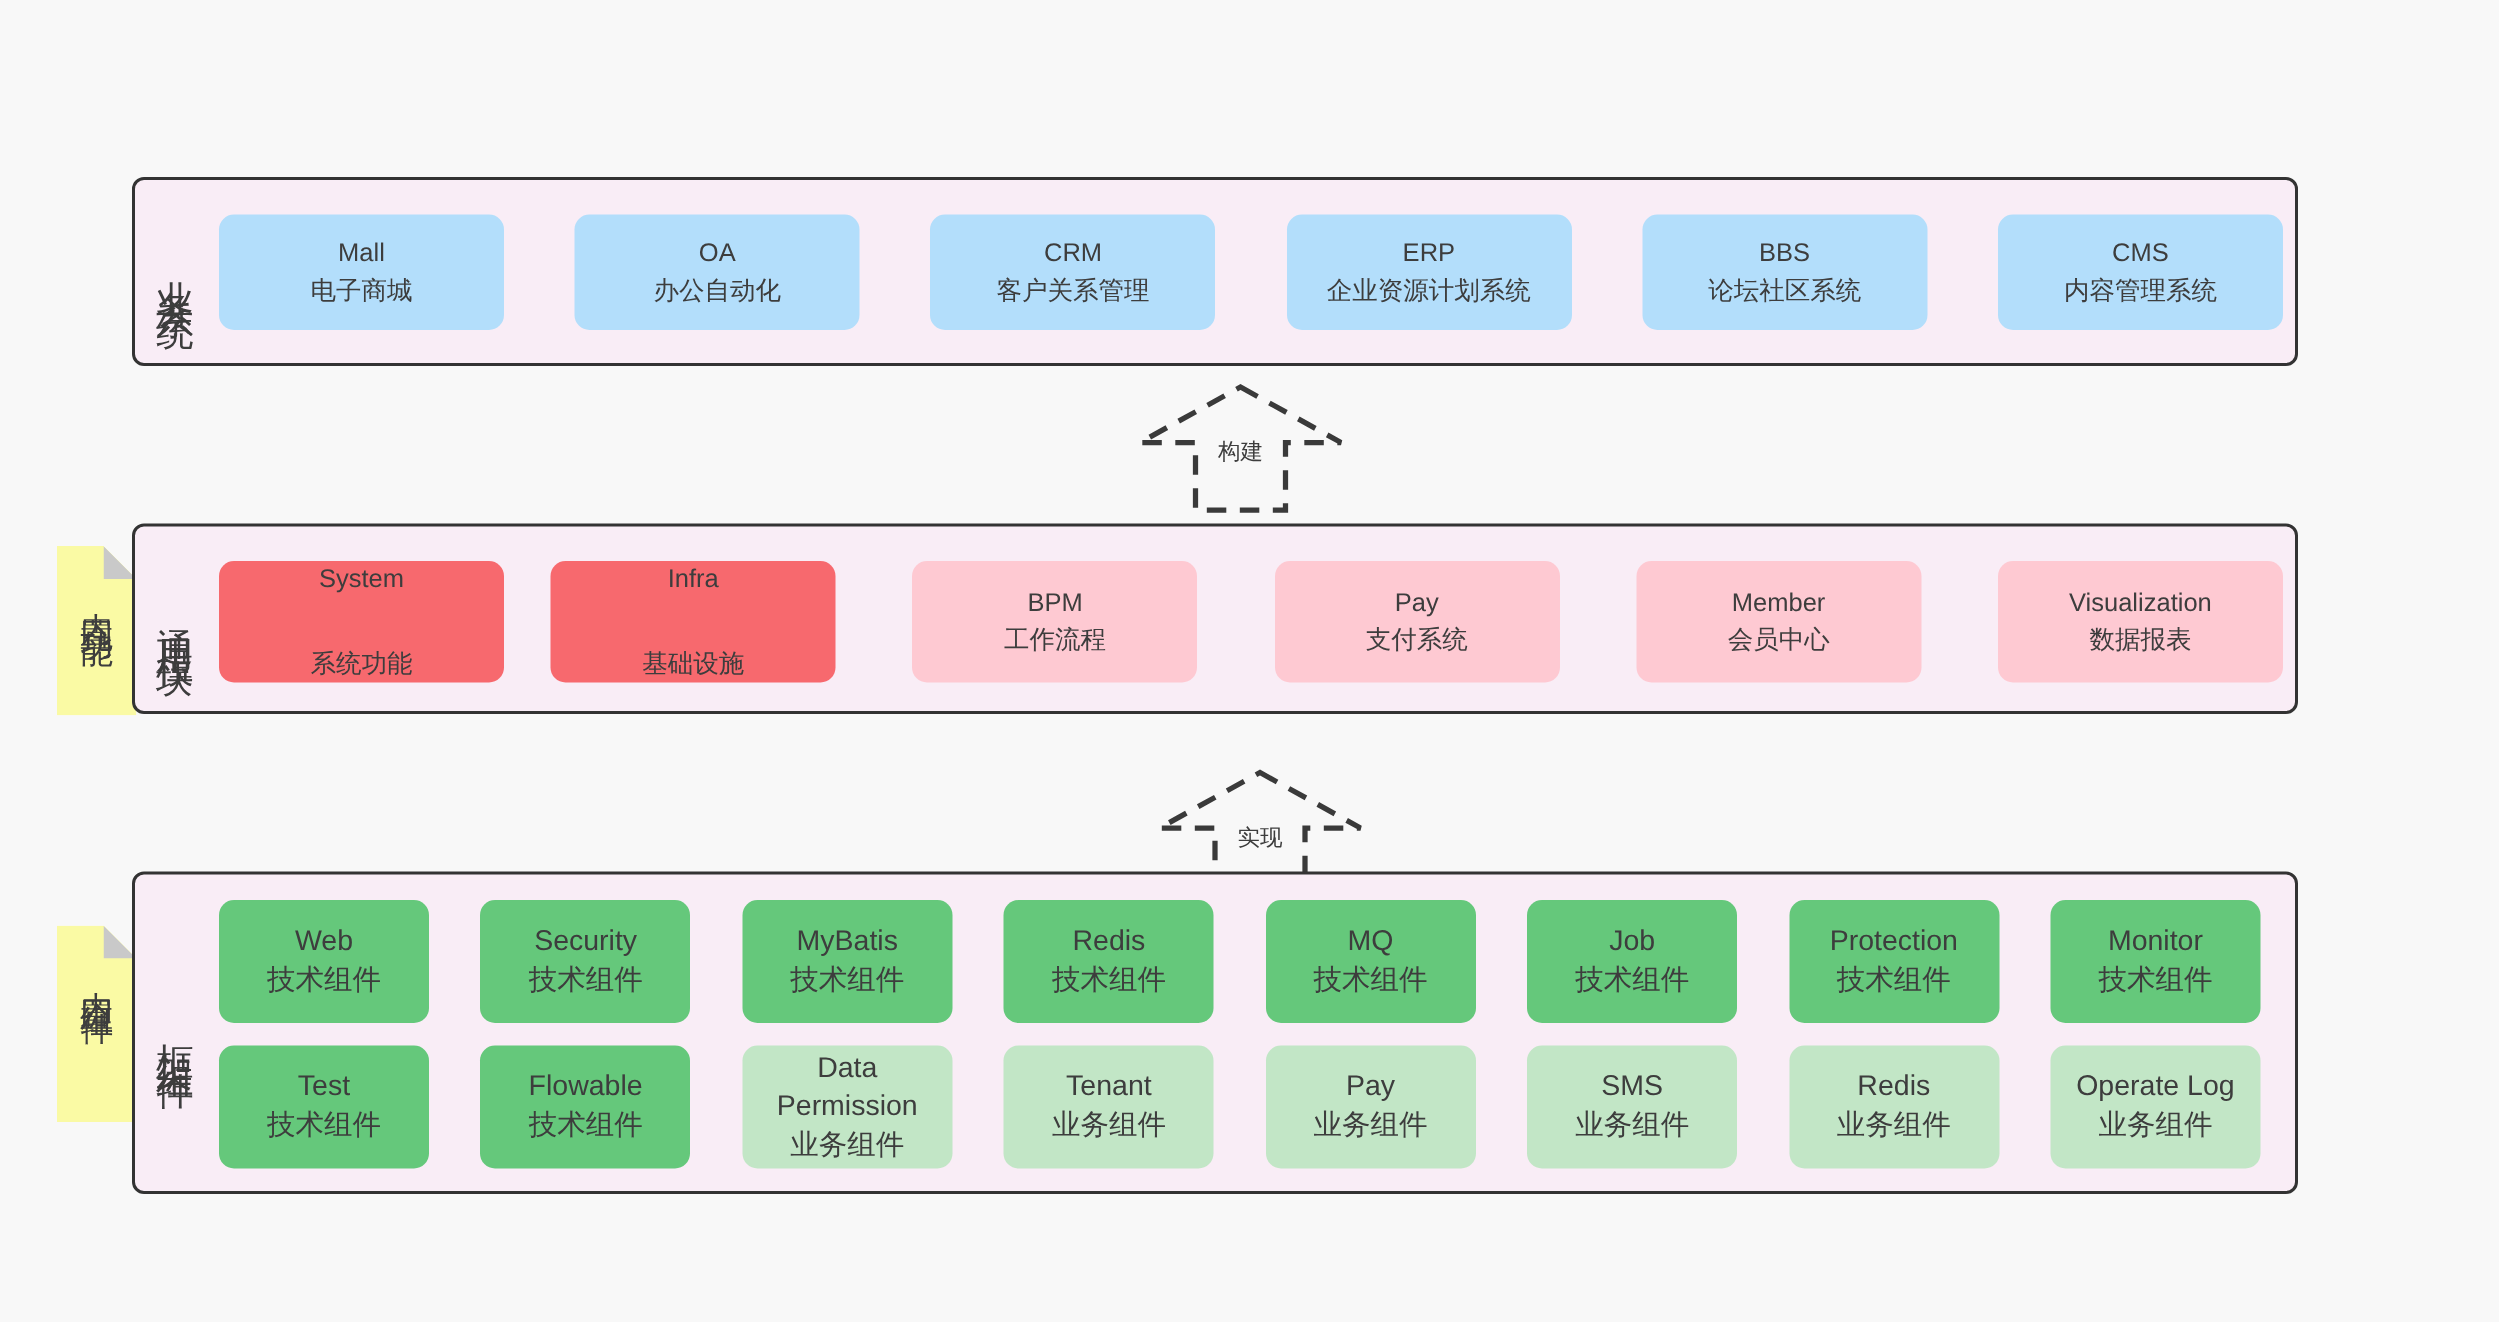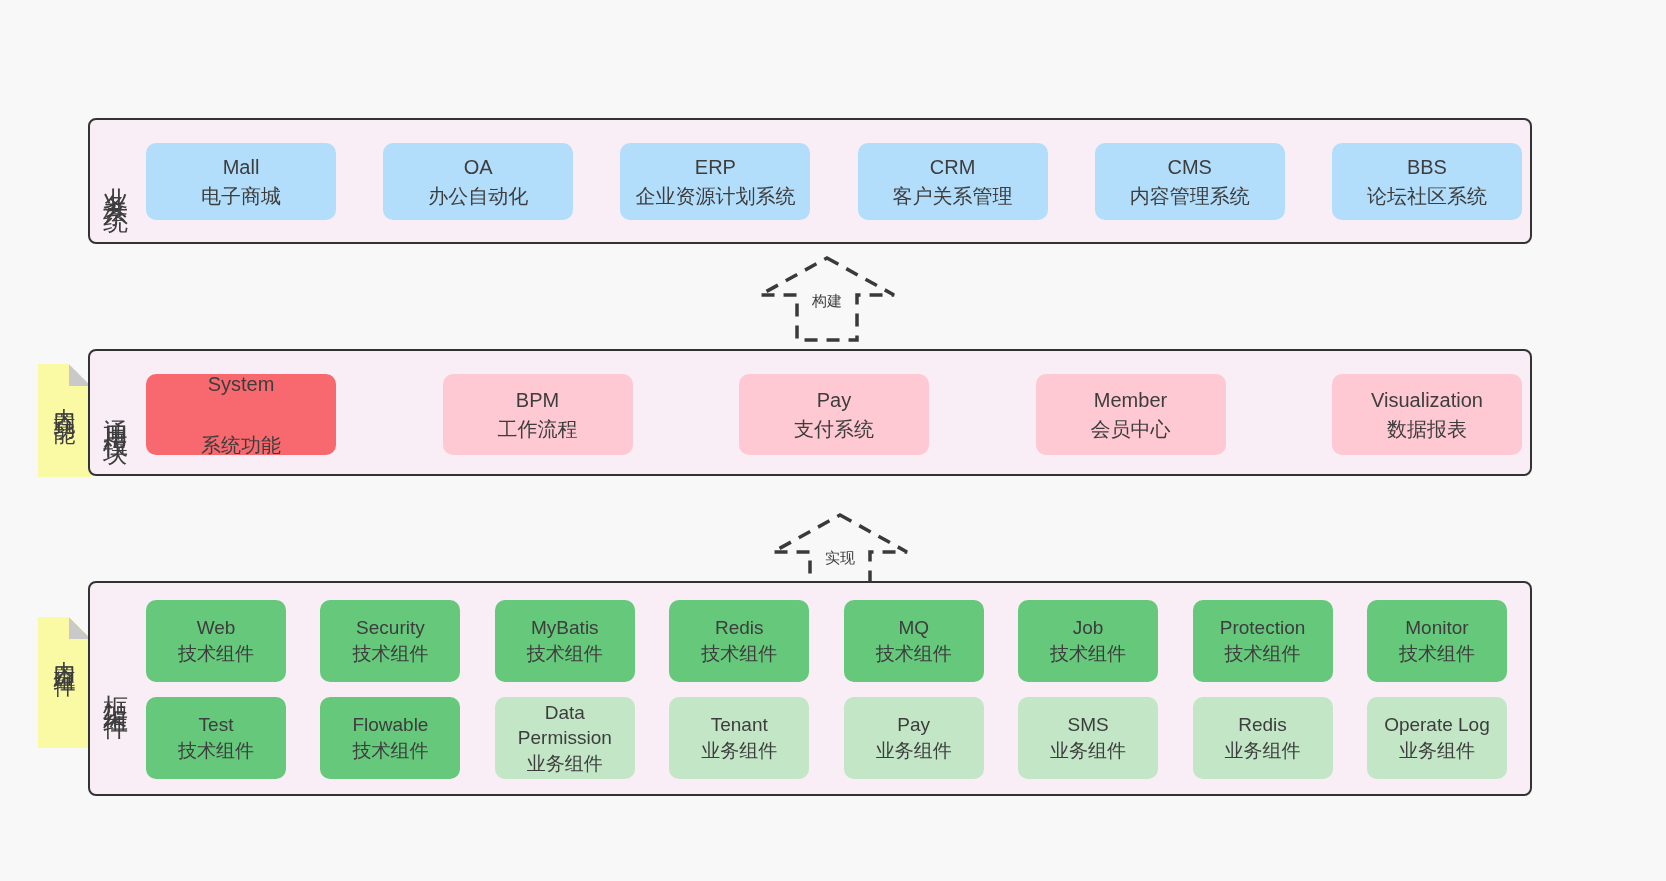--- a/index.html
+++ b/index.html
@@ -23,21 +23,21 @@
   .row { position:absolute; display:flex; justify-content:space-between; }
   .p1 .row  { left:56px; top:23px; width:1376px; height:77px; }
   .p2 .row  { left:56px; top:23px; width:1376px; height:81px; }
   .p3 .row1 { left:56px; top:17px; width:1361px; height:82px; }
   .p3 .row2 { left:56px; top:114px; width:1361px; height:82px; }
   .box {
     border-radius:10px; display:flex; flex-direction:column;
     justify-content:center; align-items:center; text-align:center;
     box-sizing:border-box; padding:4px 6px;
   }
-  .box .t, .box .s { font-size:20px; line-height:1.42; }
+  .box .t, .box .s { font-size:17px; line-height:1.42; }
   .wide   { width:190px; }
   .narrow { width:140px; }
   .narrow .t, .narrow .s { font-size:19px; line-height:1.35; }
   .blue   { background:#b3defb; }
   .red    { background:#f7696e;gap:32px; }
   .pink   { background:#fec9d2;margin-left:20px; }
   .green  { background:#65c87b; }
   .lgreen { background:#c2e6c6; }
   .sticky {
     position:absolute; width:53px; background:#fafaa4; z-index:1;
@@ -88,52 +88,56 @@
     <div class="row">
       <div class="box wide blue">
         <div class="t">Mall</div>
         <div class="s">电子商城</div>
       </div>
       <div class="box wide blue">
         <div class="t">OA</div>
         <div class="s">办公自动化</div>
       </div>
       <div class="box wide blue">
+        <div class="t">CRM</div>
+        <div class="s">客户关系管理</div>
+      </div>
+      <div class="box wide blue">
         <div class="t">ERP</div>
         <div class="s">企业资源计划系统</div>
       </div>
       <div class="box wide blue">
-        <div class="t">CRM</div>
-        <div class="s">客户关系管理</div>
+        <div class="t">BBS</div>
+        <div class="s">论坛社区系统</div>
       </div>
       <div class="box wide blue">
         <div class="t">CMS</div>
         <div class="s">内容管理系统</div>
-      </div>
-      <div class="box wide blue">
-        <div class="t">BBS</div>
-        <div class="s">论坛社区系统</div>
       </div>
     </div>
   </div>
 
   <div class="arrow a1">
     <svg viewBox="0 0 140 88">
       <polygon points="70,3 137,40 100,40 100,85 40,85 40,40 3,40" fill="none" stroke="#3a3a3a" stroke-width="3.5" stroke-dasharray="13 9"></polygon>
     </svg>
     <span class="lbl">构建</span>
   </div>
 
   <div class="panel p2">
     <div class="side-label">通用模块</div>
     <div class="row">
       <div class="box wide red">
         <div class="t">System</div>
         <div class="s">系统功能</div>
       </div>
+      <div class="box wide red">
+        <div class="t">Infra</div>
+        <div class="s">基础设施</div>
+      </div>
       <div class="box wide pink">
         <div class="t">BPM</div>
         <div class="s">工作流程</div>
       </div>
       <div class="box wide pink">
         <div class="t">Pay</div>
         <div class="s">支付系统</div>
       </div>
       <div class="box wide pink">
         <div class="t">Member</div>

